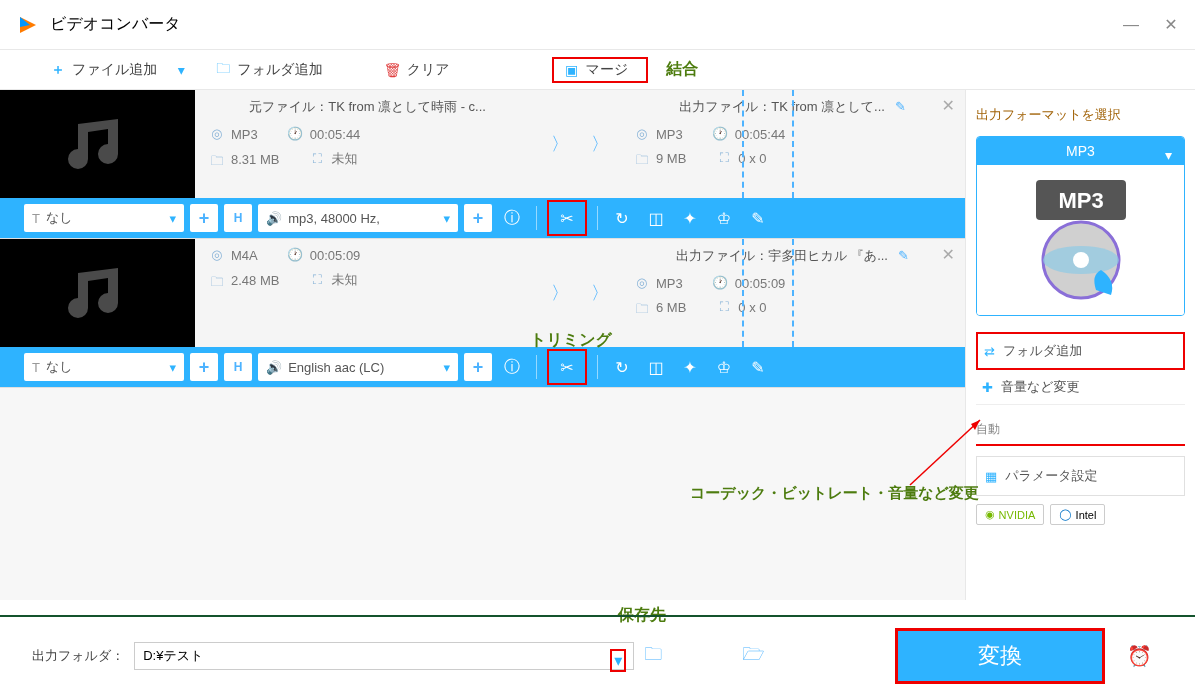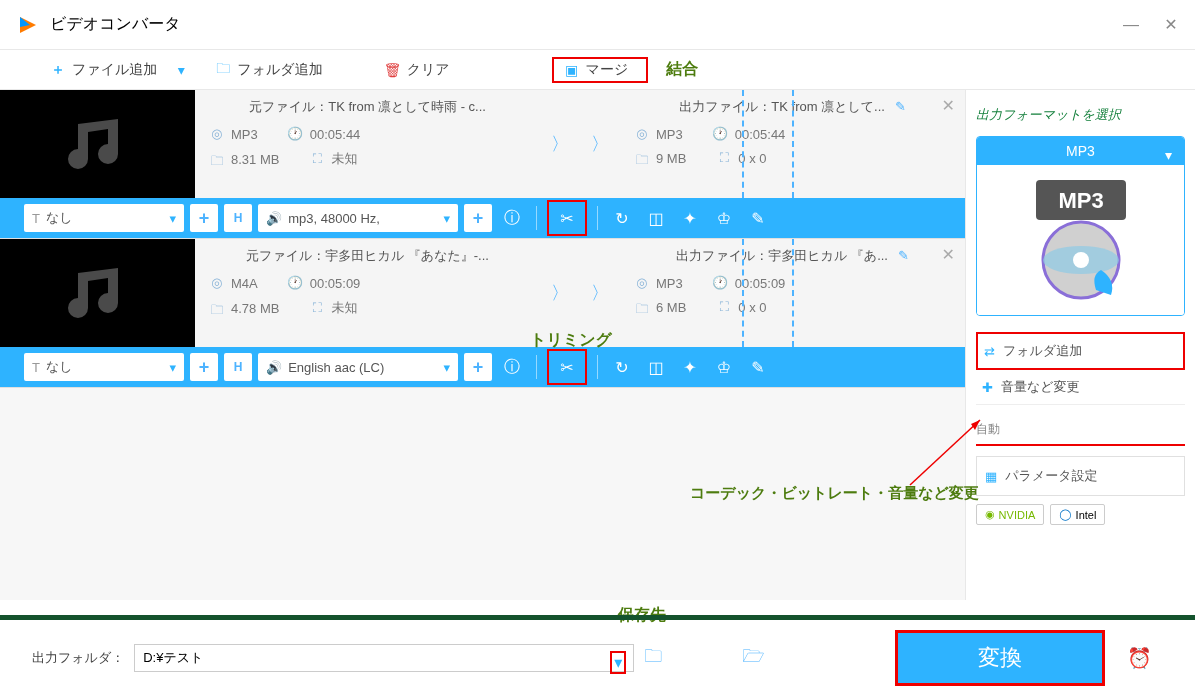--- a/index.html
+++ b/index.html
@@ -40,35 +40,35 @@
 .track-sel { background: #fff; height: 28px; display: flex; align-items: center; padding: 0 8px; font-size: 13px; color: #555; border-radius: 2px; }
 .track-sel.w160 { width: 160px; }
 .track-sel.w200 { width: 200px; }
 .sq-btn { width: 28px; height: 28px; background: #fff; display: flex; align-items: center; justify-content: center; color: #4db3ff; font-size: 18px; font-weight: bold; cursor: pointer; border-radius: 2px; }
 .bar-icon { width: 28px; height: 28px; display: flex; align-items: center; justify-content: center; color: #fff; cursor: pointer; font-size: 16px; }
 .bar-sep { width: 1px; height: 24px; background: rgba(255,255,255,0.5); margin: 0 4px; }
 .trim-highlight { border: 2px solid #e00; padding: 0 4px; height: 36px; display: flex; align-items: center; }
 
 .annotation { position: absolute; color: #4d7c0f; font-size: 16px; font-weight: bold; pointer-events: none; }
 
-.side-title { font-size: 13px; color: #15803d; margin-bottom: 12px; font-style: italic; }
+.side-title { font-size: 13px; color: #a16207; margin-bottom: 12px; }
 .fmt-box { border: 1px solid #2eb3ff; border-radius: 4px; overflow: hidden; }
 .fmt-header { background: #2eb3ff; color: #fff; text-align: center; padding: 6px; font-size: 14px; position: relative; }
 .fmt-header .tri { position: absolute; right: 12px; top: 10px; }
 .fmt-preview { height: 150px; display: flex; align-items: center; justify-content: center; background: #fff; }
 .side-item { display: flex; align-items: center; gap: 8px; padding: 8px 6px; font-size: 13px; color: #555; cursor: pointer; border-bottom: 1px solid #eee; }
 .side-item.hl { border: 2px solid #e00; }
 .auto-label { font-size: 12px; color: #888; margin: 16px 0 6px; }
 .hw-box { border: 1px solid #e0e0e0; padding: 10px 8px; display: flex; align-items: center; gap: 8px; font-size: 13px; color: #555; }
 .hw-badges { display: flex; gap: 6px; margin-top: 8px; }
 .hw-badge { border: 1px solid #ccc; padding: 3px 8px; font-size: 11px; display: flex; align-items: center; gap: 4px; border-radius: 2px; }
 .nv { color: #76b900; }
 .intel { color: #0071c5; }
 
-.footer { position: absolute; bottom: 0; left: 0; right: 0; height: 80px; border-top: 5px solid #14532d; display: flex; align-items: center; padding: 0 32px; gap: 10px; }
+.footer { position: absolute; bottom: 0; left: 0; right: 0; height: 80px; border-top: 2px solid #14532d; display: flex; align-items: center; padding: 0 32px; gap: 10px; }
 .out-label { font-size: 13px; color: #444; }
 .out-input { border: 1px solid #ccc; height: 28px; width: 500px; padding: 4px 8px; font-size: 13px; position: relative; }
 .out-input-wrap { position: relative; }
 .out-tri { position: absolute; right: 8px; top: 7px; border: 2px solid #e00; padding: 0 2px; color: #2eb3ff; }
 .foot-icon { width: 28px; color: #4db3ff; font-size: 18px; cursor: pointer; }
 .convert-btn { margin-left: auto; background: #2eb3ff; color: #fff; width: 210px; height: 56px; display: flex; align-items: center; justify-content: center; font-size: 22px; border: 3px solid #e00; cursor: pointer; }
 .alarm { width: 36px; color: #2eb3ff; font-size: 20px; margin-left: 12px; cursor: pointer; }
 
 .dashed-vert { border-left: 2px dashed #4db3ff; height: 100%; position: absolute; }
 .dash1 { left: 547px; top: 0; }
@@ -212,35 +212,34 @@
       <div class="file-top">
         <div class="thumb">
           <svg width="80" height="60" viewBox="0 0 80 60">
               <path fill="#4a4a4a" d="M20 10 L60 5 L60 40 A10 10 0 1 1 50 30 L50 15 L30 18 L30 45 A10 10 0 1 1 20 35 Z"></path>
             </svg>
         </div>
         <div class="file-cols">
           <div class="dashed-vert dash1"></div>
           <div class="dashed-vert dash2"></div>
           <div class="src-col">
-            <div class="file-label"><span>元ファイル：</span><span>宇多田ヒカル 『あなた』-...</span></div>
             <div class="meta-row">
               <div class="meta-item">
                   <span class="meta-icon">◎</span>
                   <span>M4A</span>
                 </div>
               <div class="meta-item">
                   <span class="meta-icon">🕐</span>
                   <span>00:05:09</span>
                 </div>
             </div>
             <div class="meta-row">
               <div class="meta-item">
                   <span class="meta-icon">🗀</span>
-                  <span>4.78 MB</span>
+                  <span>2.48 MB</span>
                 </div>
               <div class="meta-item">
                   <span class="meta-icon">⛶</span>
                   <span>未知</span>
                 </div>
             </div>
           </div>
           <div class="divider-dash">
               <span class="arrow-r">〉</span>
             </div>

